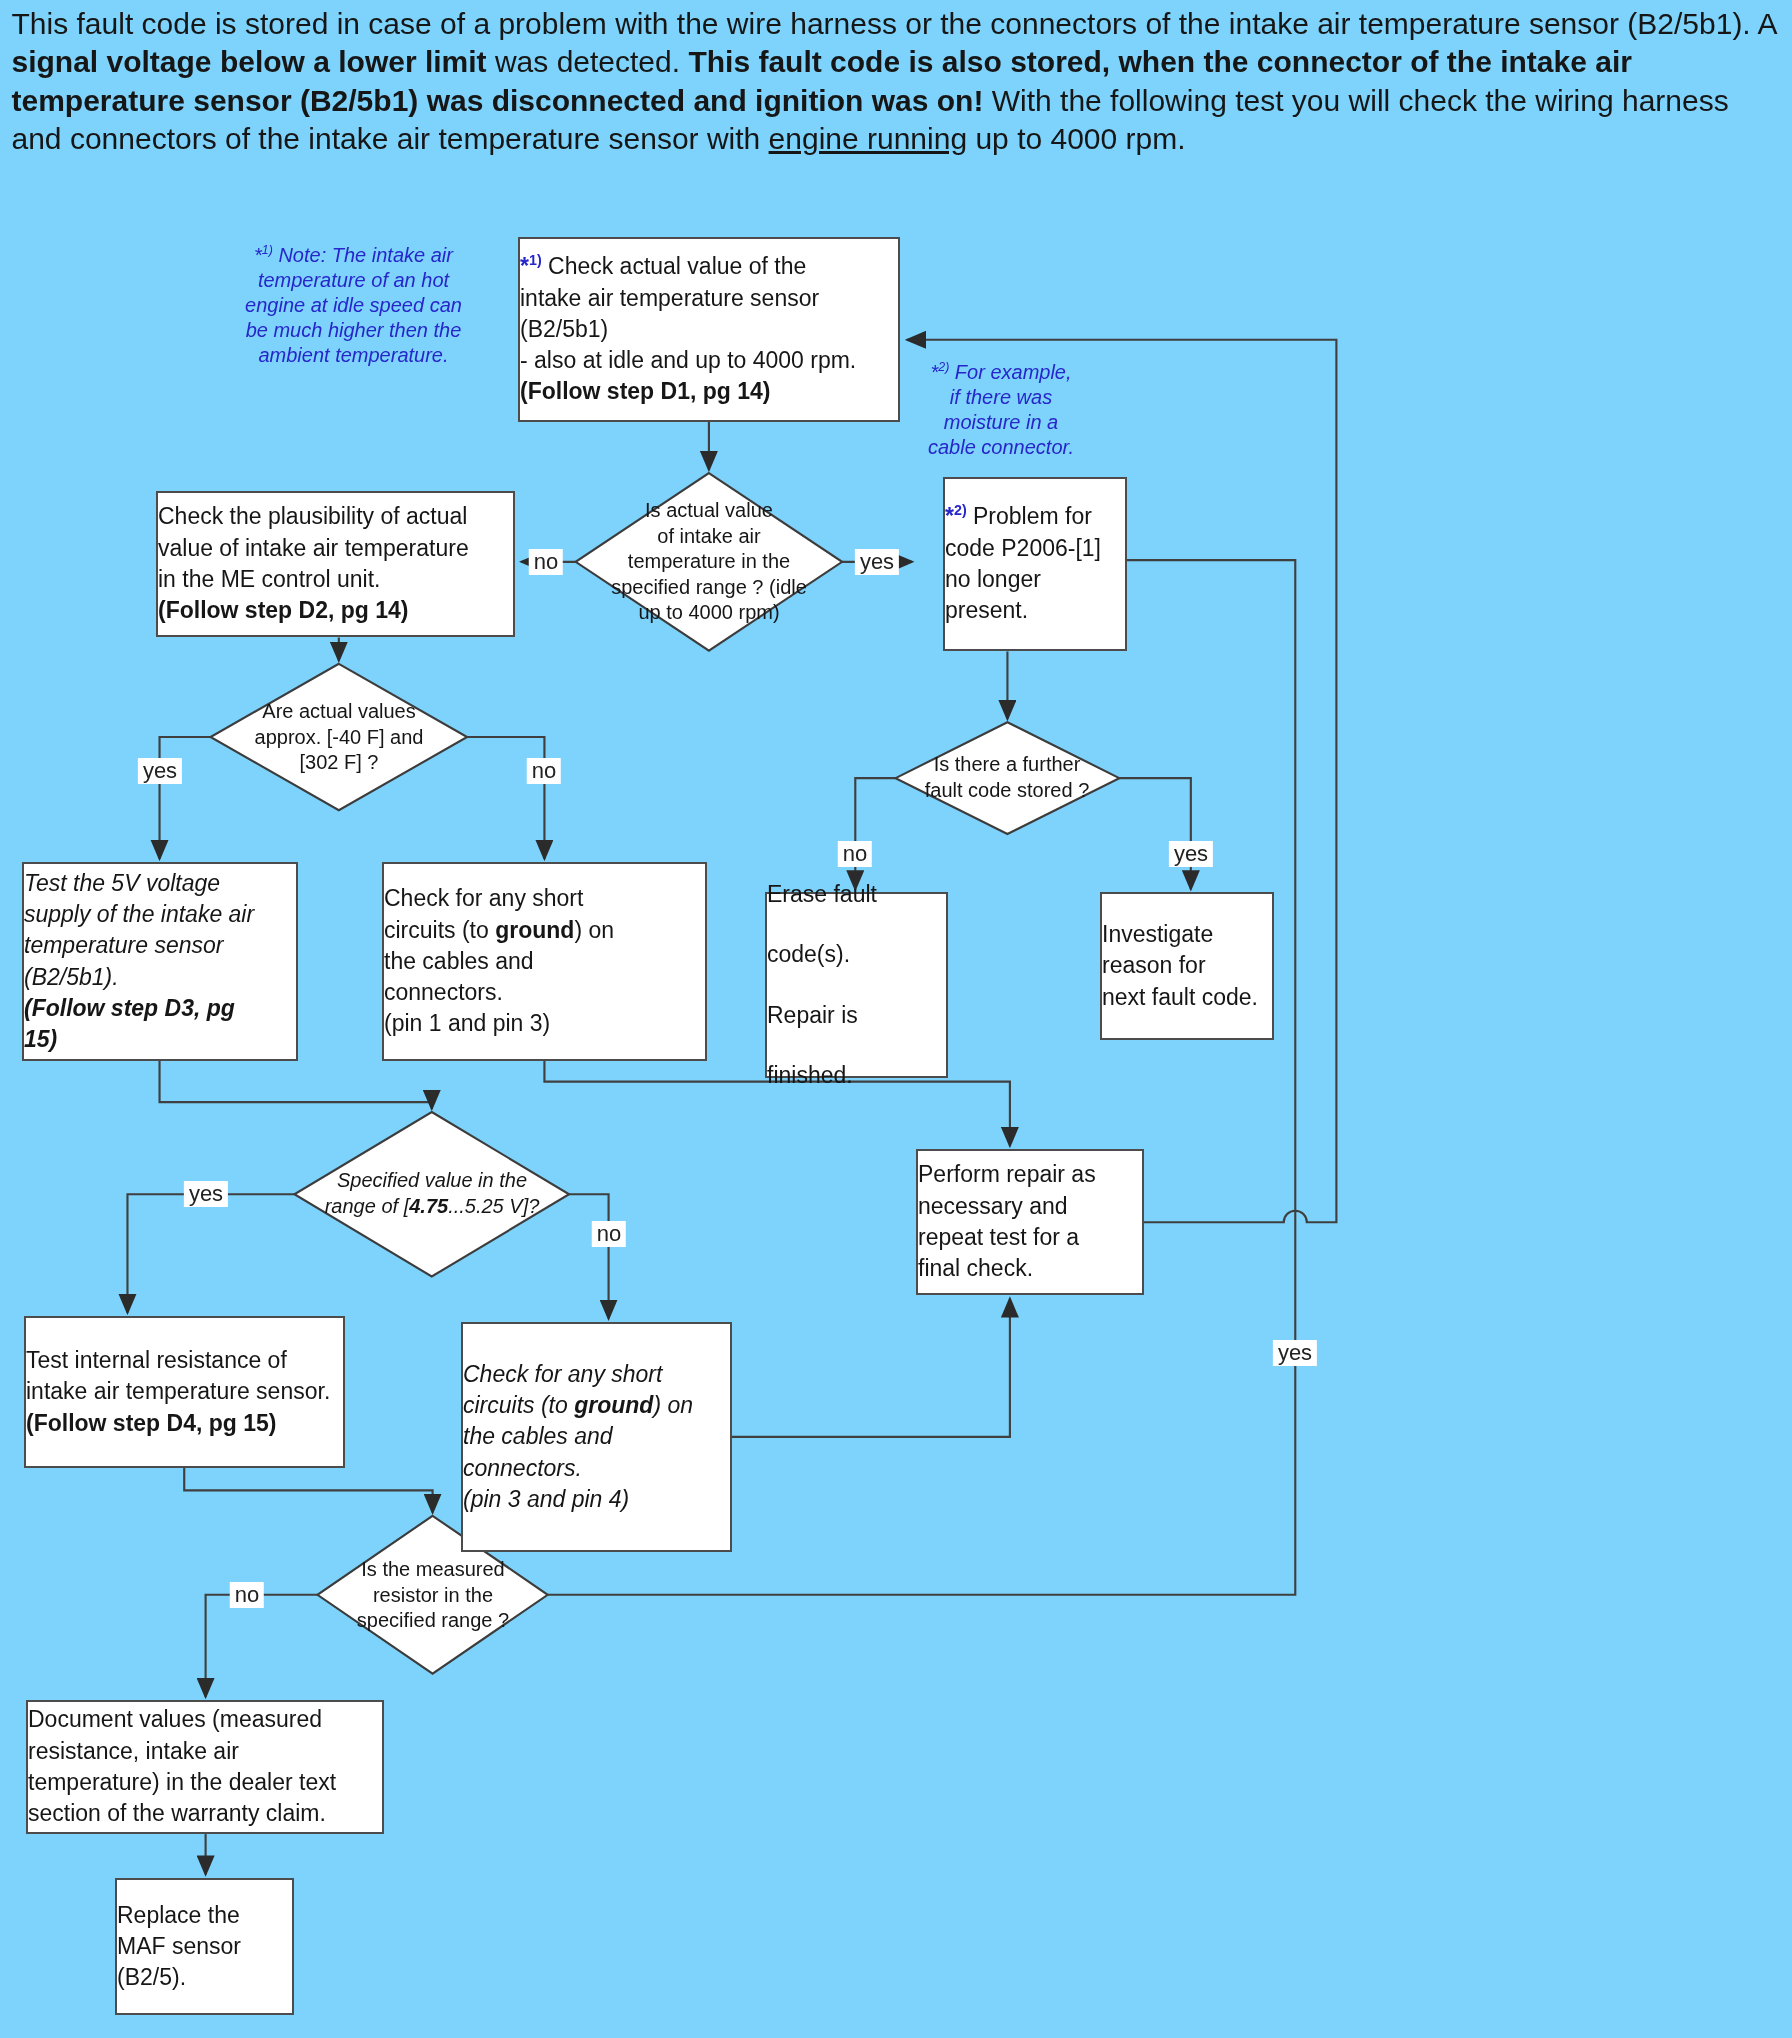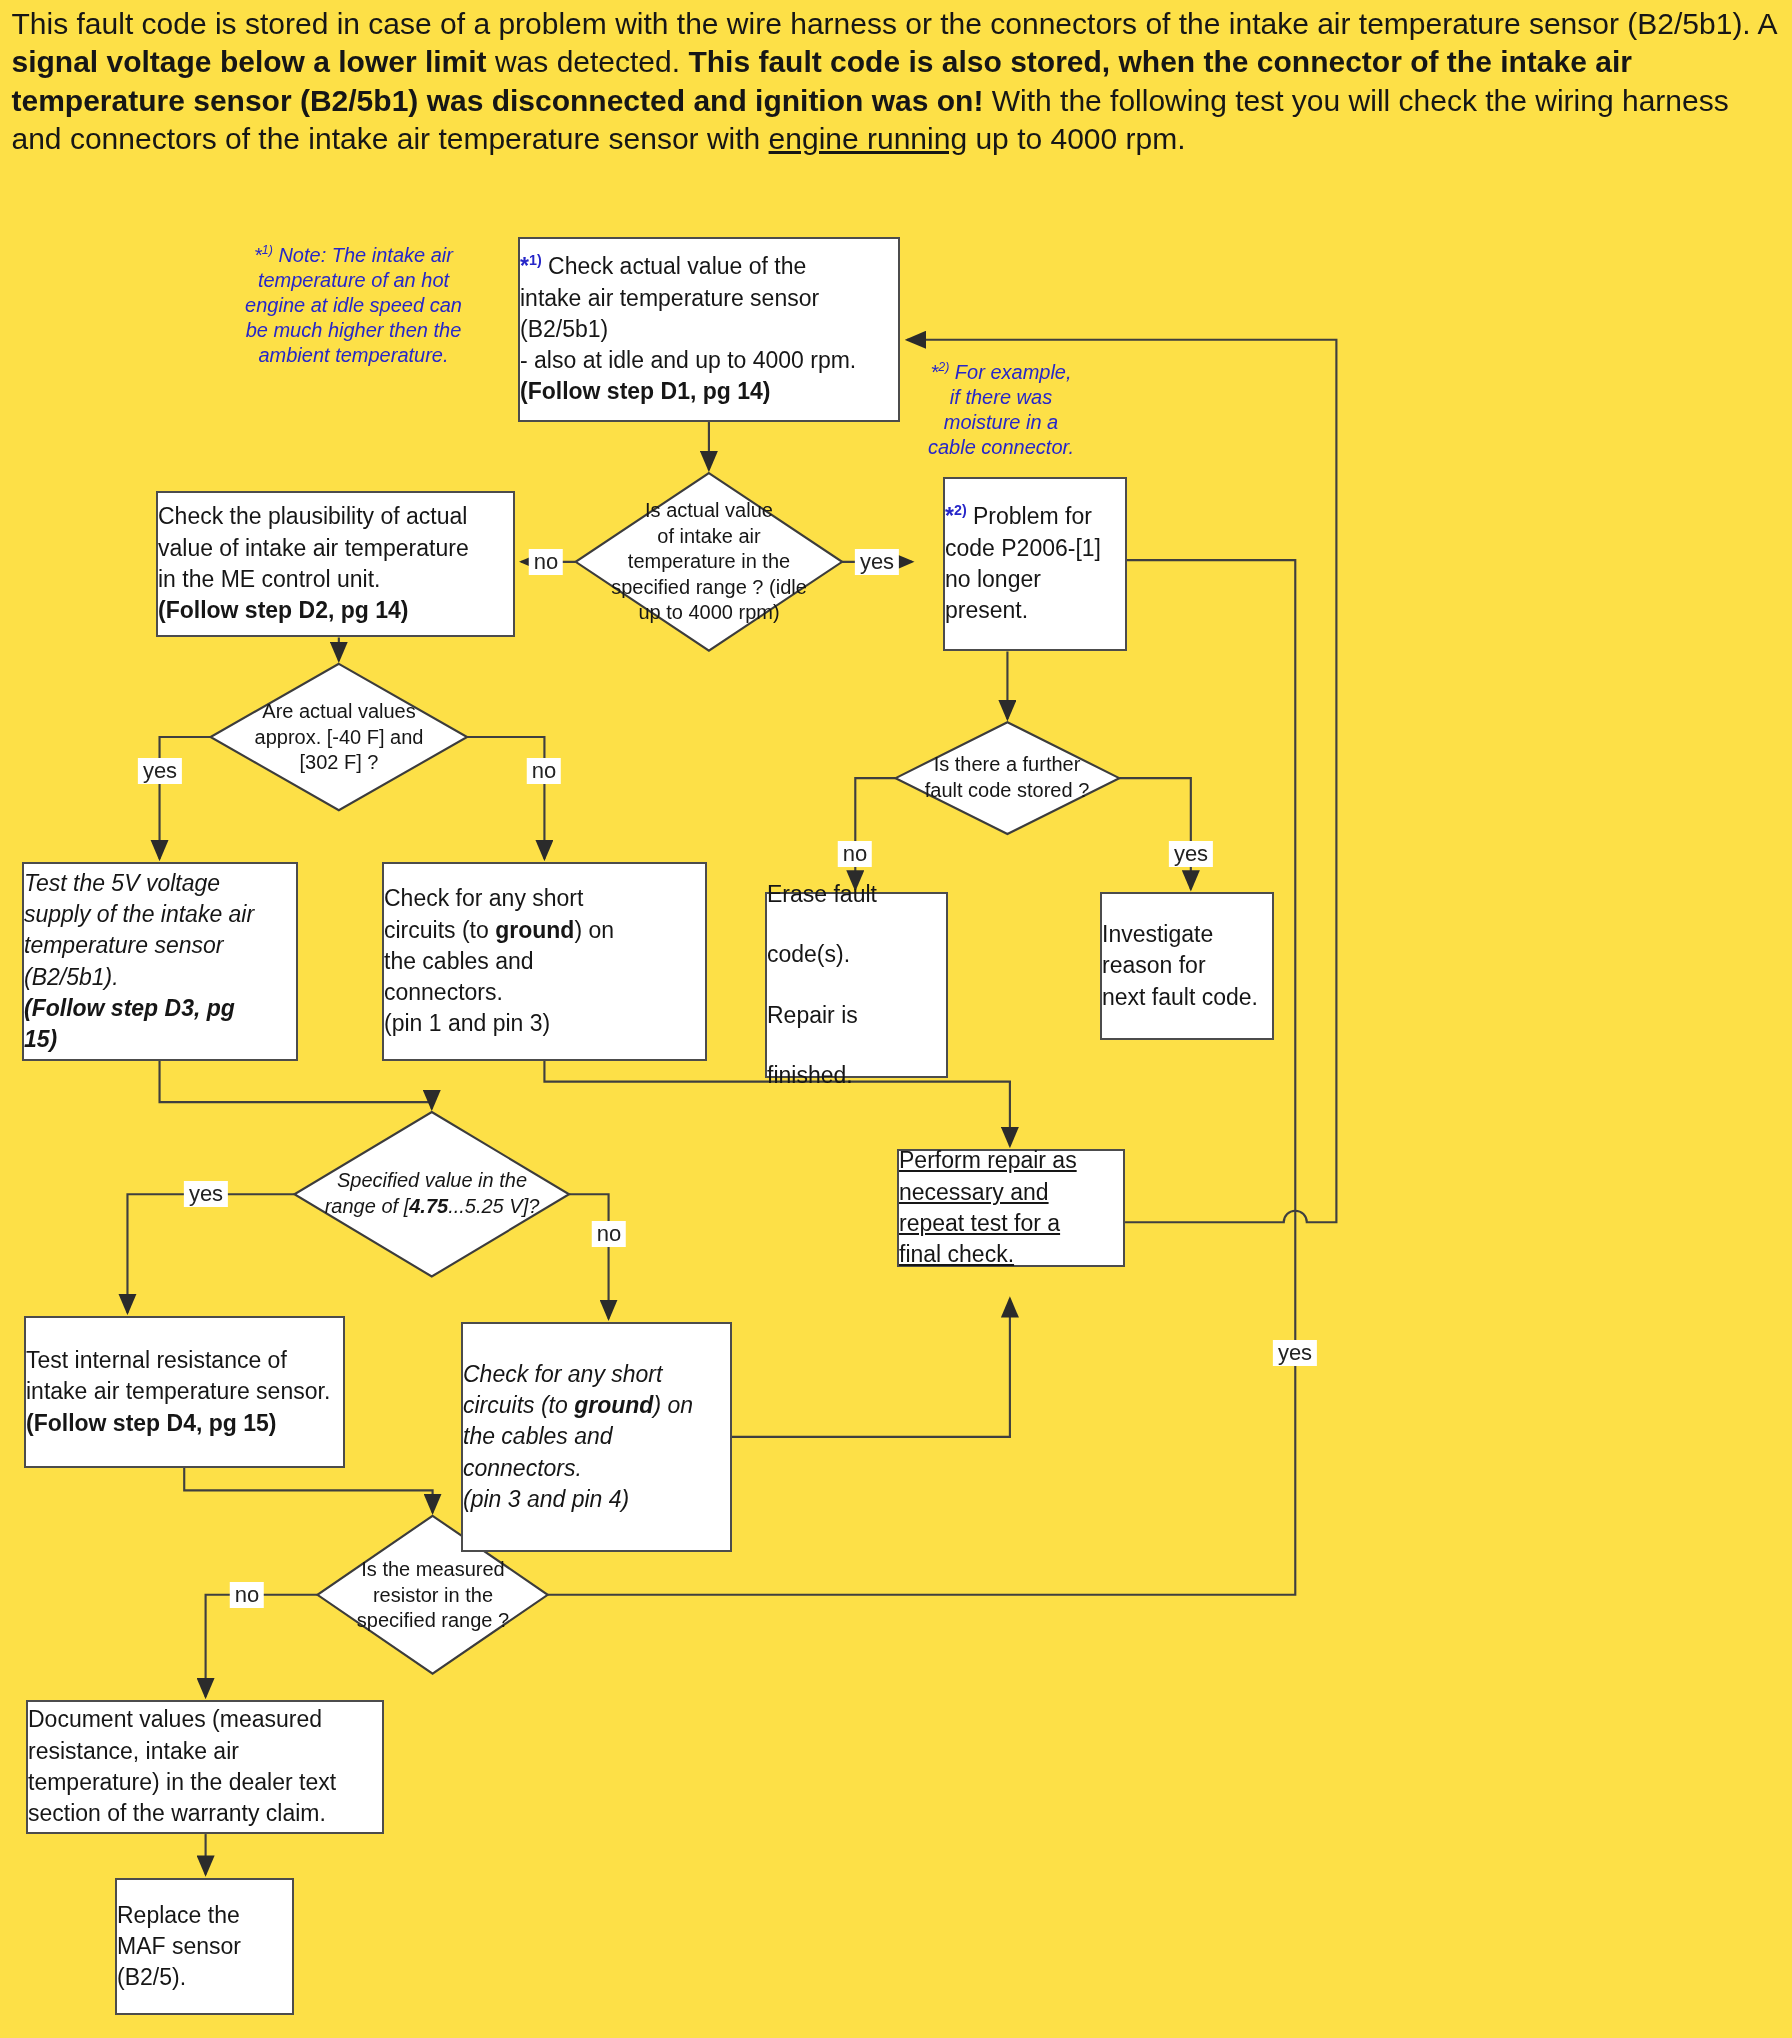--- a/index.html
+++ b/index.html
@@ -1,16 +1,16 @@
 <!DOCTYPE html>
 <html style="font-size:13px"><head>
 <meta charset="utf-8">
 <style>
   html,body{margin:0;padding:0;background:#ffffff;}
-  .page{position:relative;width:1792px;height:2039px;background:#fde047;overflow:hidden;
+  .page{position:relative;width:1792px;height:2039px;background:#7dd3fc;overflow:hidden;
         font-family:"Liberation Sans", sans-serif;color:#161616;}
   .header-par{position:absolute;left:11.5px;top:5px;width:1770px;font-size:30px;line-height:1.28;}
   .header-par .line{display:block;white-space:normal;}
   svg.wires{position:absolute;left:0;top:0;z-index:1;}
   .node{position:absolute;z-index:2;display:flex;flex-direction:column;justify-content:center;
         align-items:flex-start;text-align:center;font-size:23px;line-height:1.36;background:#fff;
         border:2.5px solid #4c4c4c;box-sizing:border-box;}
   .node .line{white-space:nowrap;}
   .dtext{position:absolute;z-index:2;transform:translate(-50%,-50%);text-align:center;
          font-size:20px;line-height:1.28;}
@@ -122,21 +122,21 @@
       <div class="line"><span class="s-b">(Follow step D3, pg</span></div>
       <div class="line"><span class="s-b">15)</span></div>
     </div>
   <div class="node" style="left:382px;top:862px;width:325px;height:199px;">
       <div class="line"><span>Check for any short</span></div>
       <div class="line"><span>circuits (to </span><span class="s-b">ground</span><span>) on</span></div>
       <div class="line"><span>the cables and</span></div>
       <div class="line"><span>connectors.</span></div>
       <div class="line"><span>(pin 1 and pin 3)</span></div>
     </div>
-  <div class="node" style="left:897px;top:1149px;width:228px;height:118px;text-decoration:underline;">
+  <div class="node" style="left:916px;top:1149px;width:228px;height:146px;">
       <div class="line"><span>Perform repair as</span></div>
       <div class="line"><span>necessary and</span></div>
       <div class="line"><span>repeat test  for a</span></div>
       <div class="line"><span>final check.</span></div>
     </div>
   <div class="node" style="left:24px;top:1316px;width:321px;height:152px;">
       <div class="line"><span>Test internal resistance of</span></div>
       <div class="line"><span>intake air temperature sensor.</span></div>
       <div class="line"><span class="s-b">(Follow step D4, pg 15)</span></div>
     </div>

